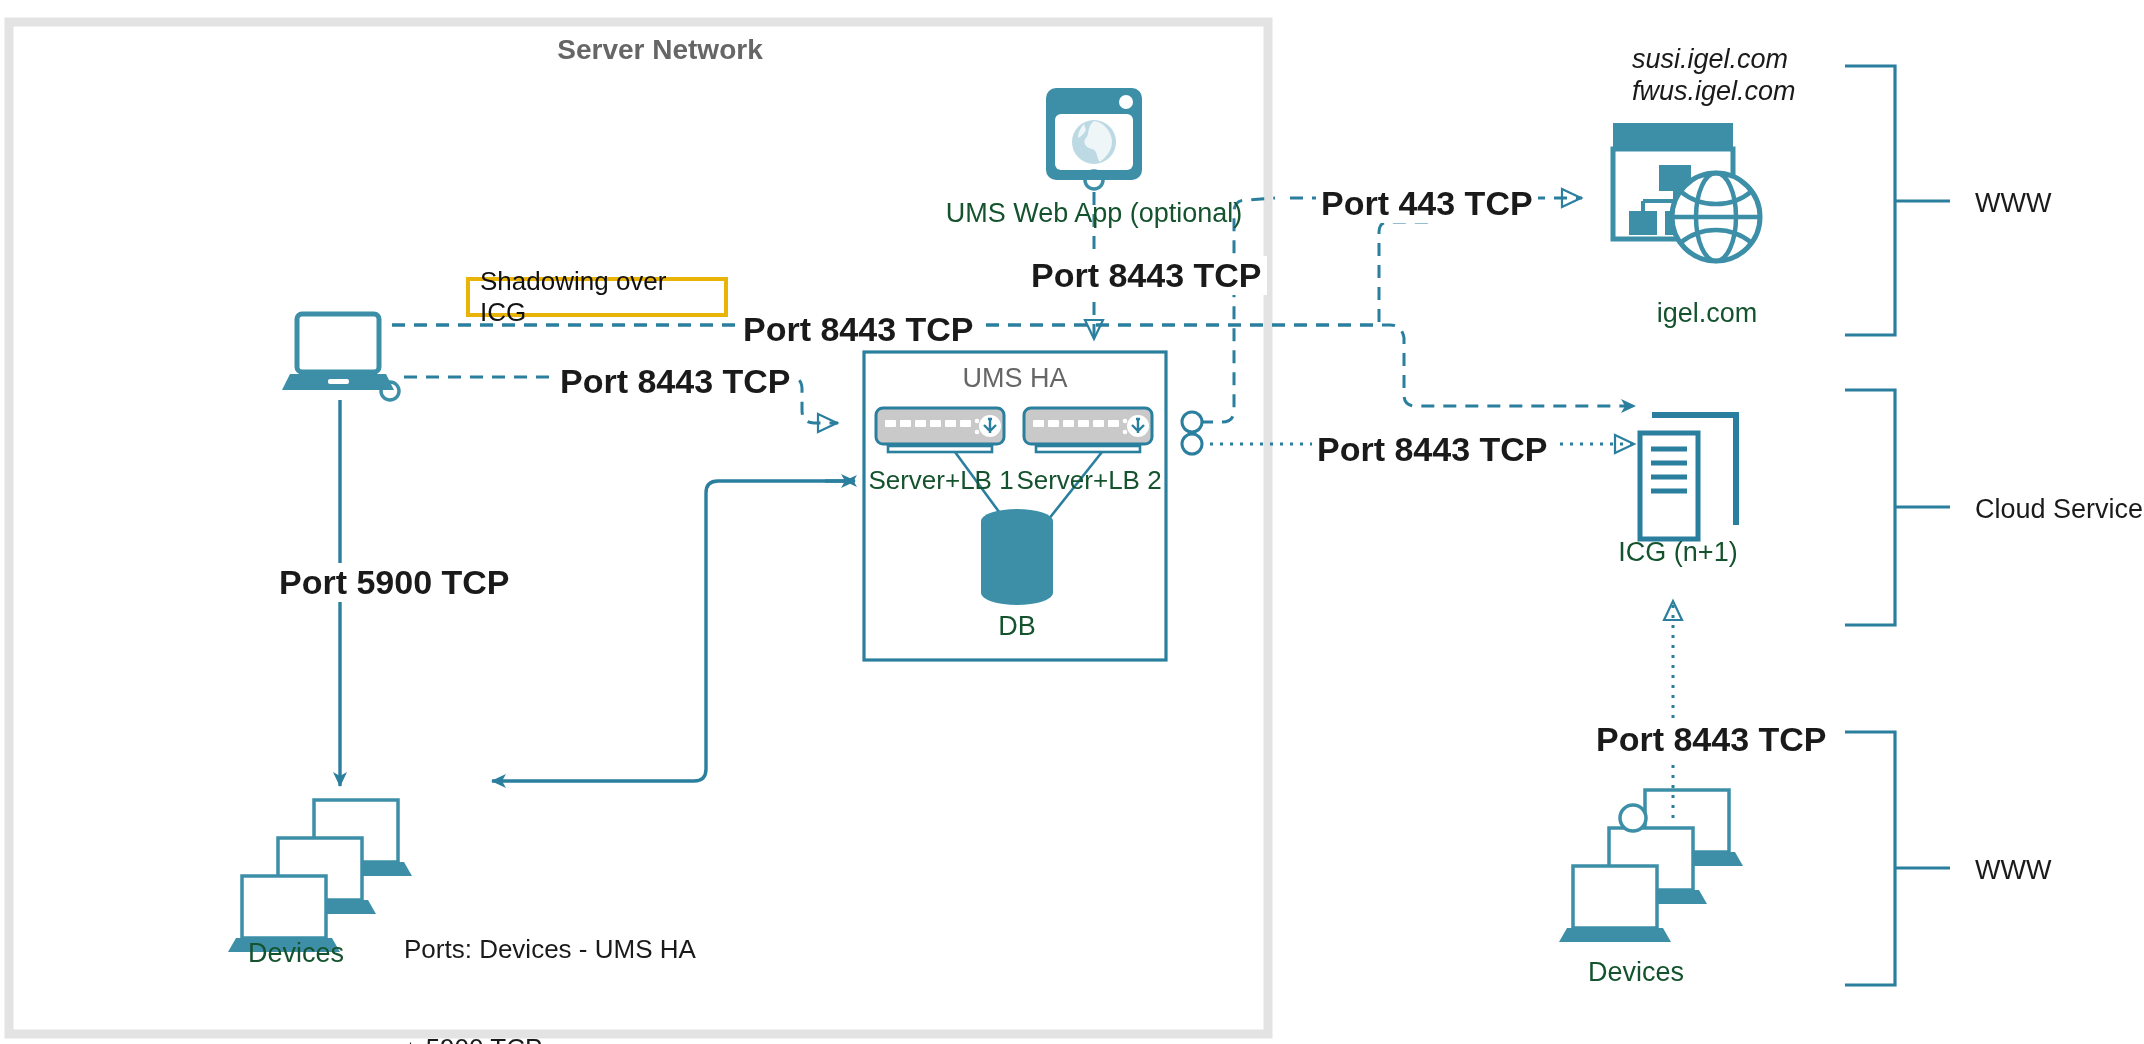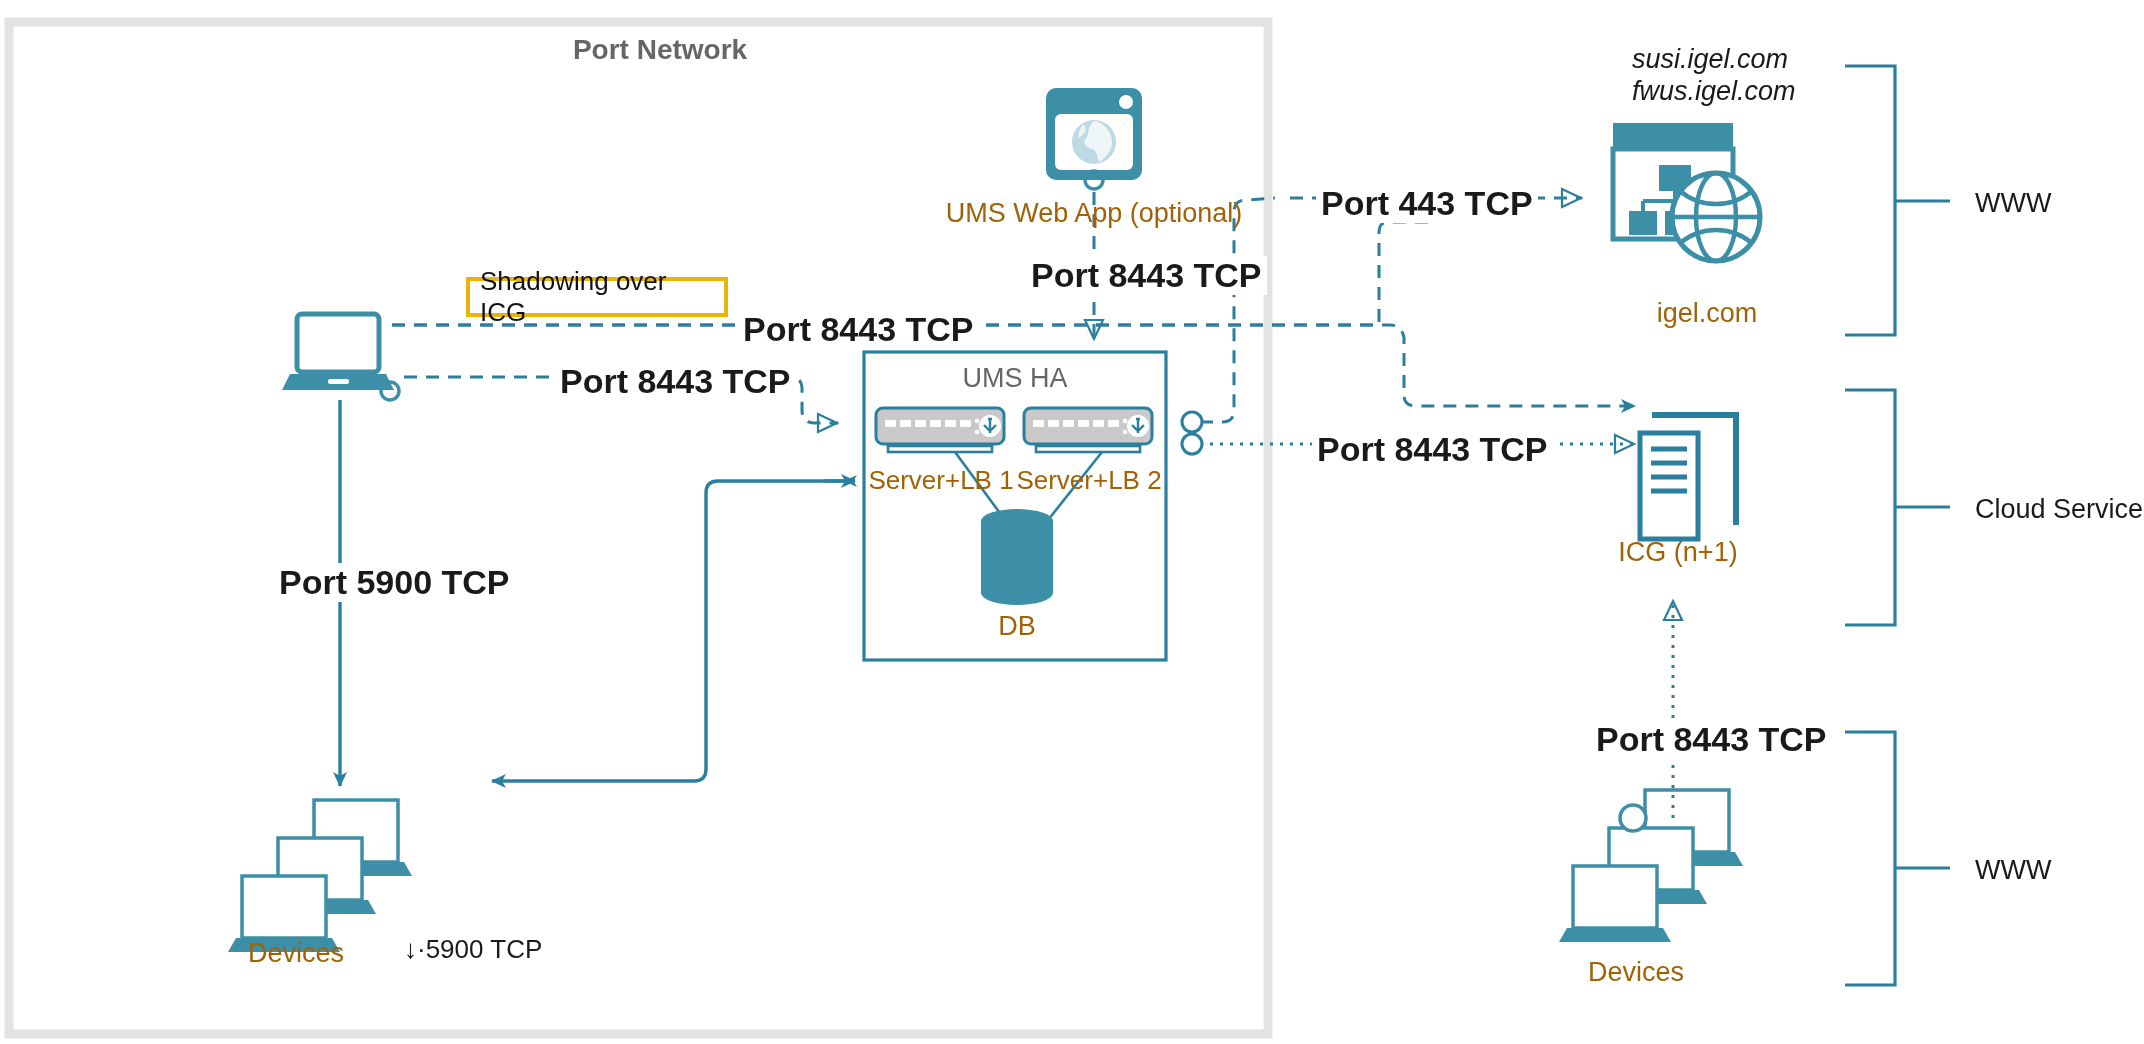--- a/index.html
+++ b/index.html
@@ -1,20 +1,20 @@
 <!DOCTYPE html>
 <html><head>
 <meta charset="utf-8">
 <style>
   html,body{margin:0;padding:0;background:#fff;}
   body{font-family:"Liberation Sans",sans-serif;}
   #stage{position:relative;width:2144px;height:1044px;overflow:hidden;background:#fff;}
   svg#diagram{position:absolute;left:0;top:0;width:2144px;height:1044px;}
   .lbl{position:absolute;white-space:pre;line-height:1.18;}
-  .teal{color:#a16207;}
+  .teal{color:#14532d;}
   .blk{color:#1a1a1a;}
   .gry{color:#666666;}
   .t28{font-size:28px;}
   .t26{font-size:26px;}
   .t27{font-size:27px;}
   .bold{font-weight:bold;}
   .ctr{transform:translateX(-50%);text-align:center;}
   .notebox{position:absolute;border:4px solid #eab308;background:#ffffff;
            display:flex;align-items:center;justify-content:center;
            font-size:26px;color:#111;padding:3px 10px;box-sizing:border-box;}
@@ -188,21 +188,21 @@
     <circle cx="1192" cy="444" r="10" fill="#fff" stroke="#2b7f9e" stroke-width="3"></circle>
 
     <path d="M340,400 L340,786" fill="none" stroke="#2b7f9e" stroke-width="3.4" marker-end="url(#arrowSolidL)"></path>
 
     <path d="M845,481 L718,481 Q706,481 706,493 L706,769 Q706,781 694,781 L492,781" fill="none" stroke="#2b7f9e" stroke-width="3.4" marker-start="url(#arrowSolid)" marker-end="url(#arrowSolidL)"></path>
     <path d="M825,481 L855,481" fill="none" stroke="#2b7f9e" stroke-width="3.4" marker-end="url(#arrowSolidL)"></path>
 
     <path d="M1673,818 L1673,600" fill="none" stroke="#2b7f9e" stroke-width="3" stroke-dasharray="3,7" marker-end="url(#arrowHollow)"></path>
   </svg>
 
-  <div class="lbl gry t28 bold ctr" style="left:660px;top:33px;">Port Network</div>
+  <div class="lbl gry t28 bold ctr" style="left:660px;top:33px;">Server Network</div>
 
   <div class="lbl teal t27 ctr" style="left:1094px;top:198px;">UMS Web App (optional)</div>
 
 
   <div class="lbl gry t27 ctr" style="left:1015px;top:363px;">UMS HA</div>
   <div class="lbl teal t26 ctr" style="left:941px;top:465px;">Server+LB 1</div>
   <div class="lbl teal t26 ctr" style="left:1089px;top:465px;">Server+LB 2</div>
   <div class="lbl teal t27 ctr" style="left:1017px;top:611px;">DB</div>
 
   <div class="lbl blk t27" style="left:1632px;top:44px;font-style:italic;">susi.igel.com
@@ -228,20 +228,21 @@
 
   <div class="portlbl" style="left:1316px;top:184px;">Port 443 TCP</div>
 
   <div class="portlbl" style="left:1312px;top:430px;">Port 8443 TCP</div>
 
   <div class="portlbl" style="left:274px;top:563px;">Port 5900 TCP</div>
 
   <div class="portlbl" style="left:1591px;top:720px;">Port 8443 TCP</div>
 
   <div class="portlist" style="left:404px;top:866px;">
+    <div>Ports: Devices - UMS HA</div>
     <div>↓·5900 TCP</div>
     
     
     
     
   </div>
 
 </div>
 
 </body></html>

